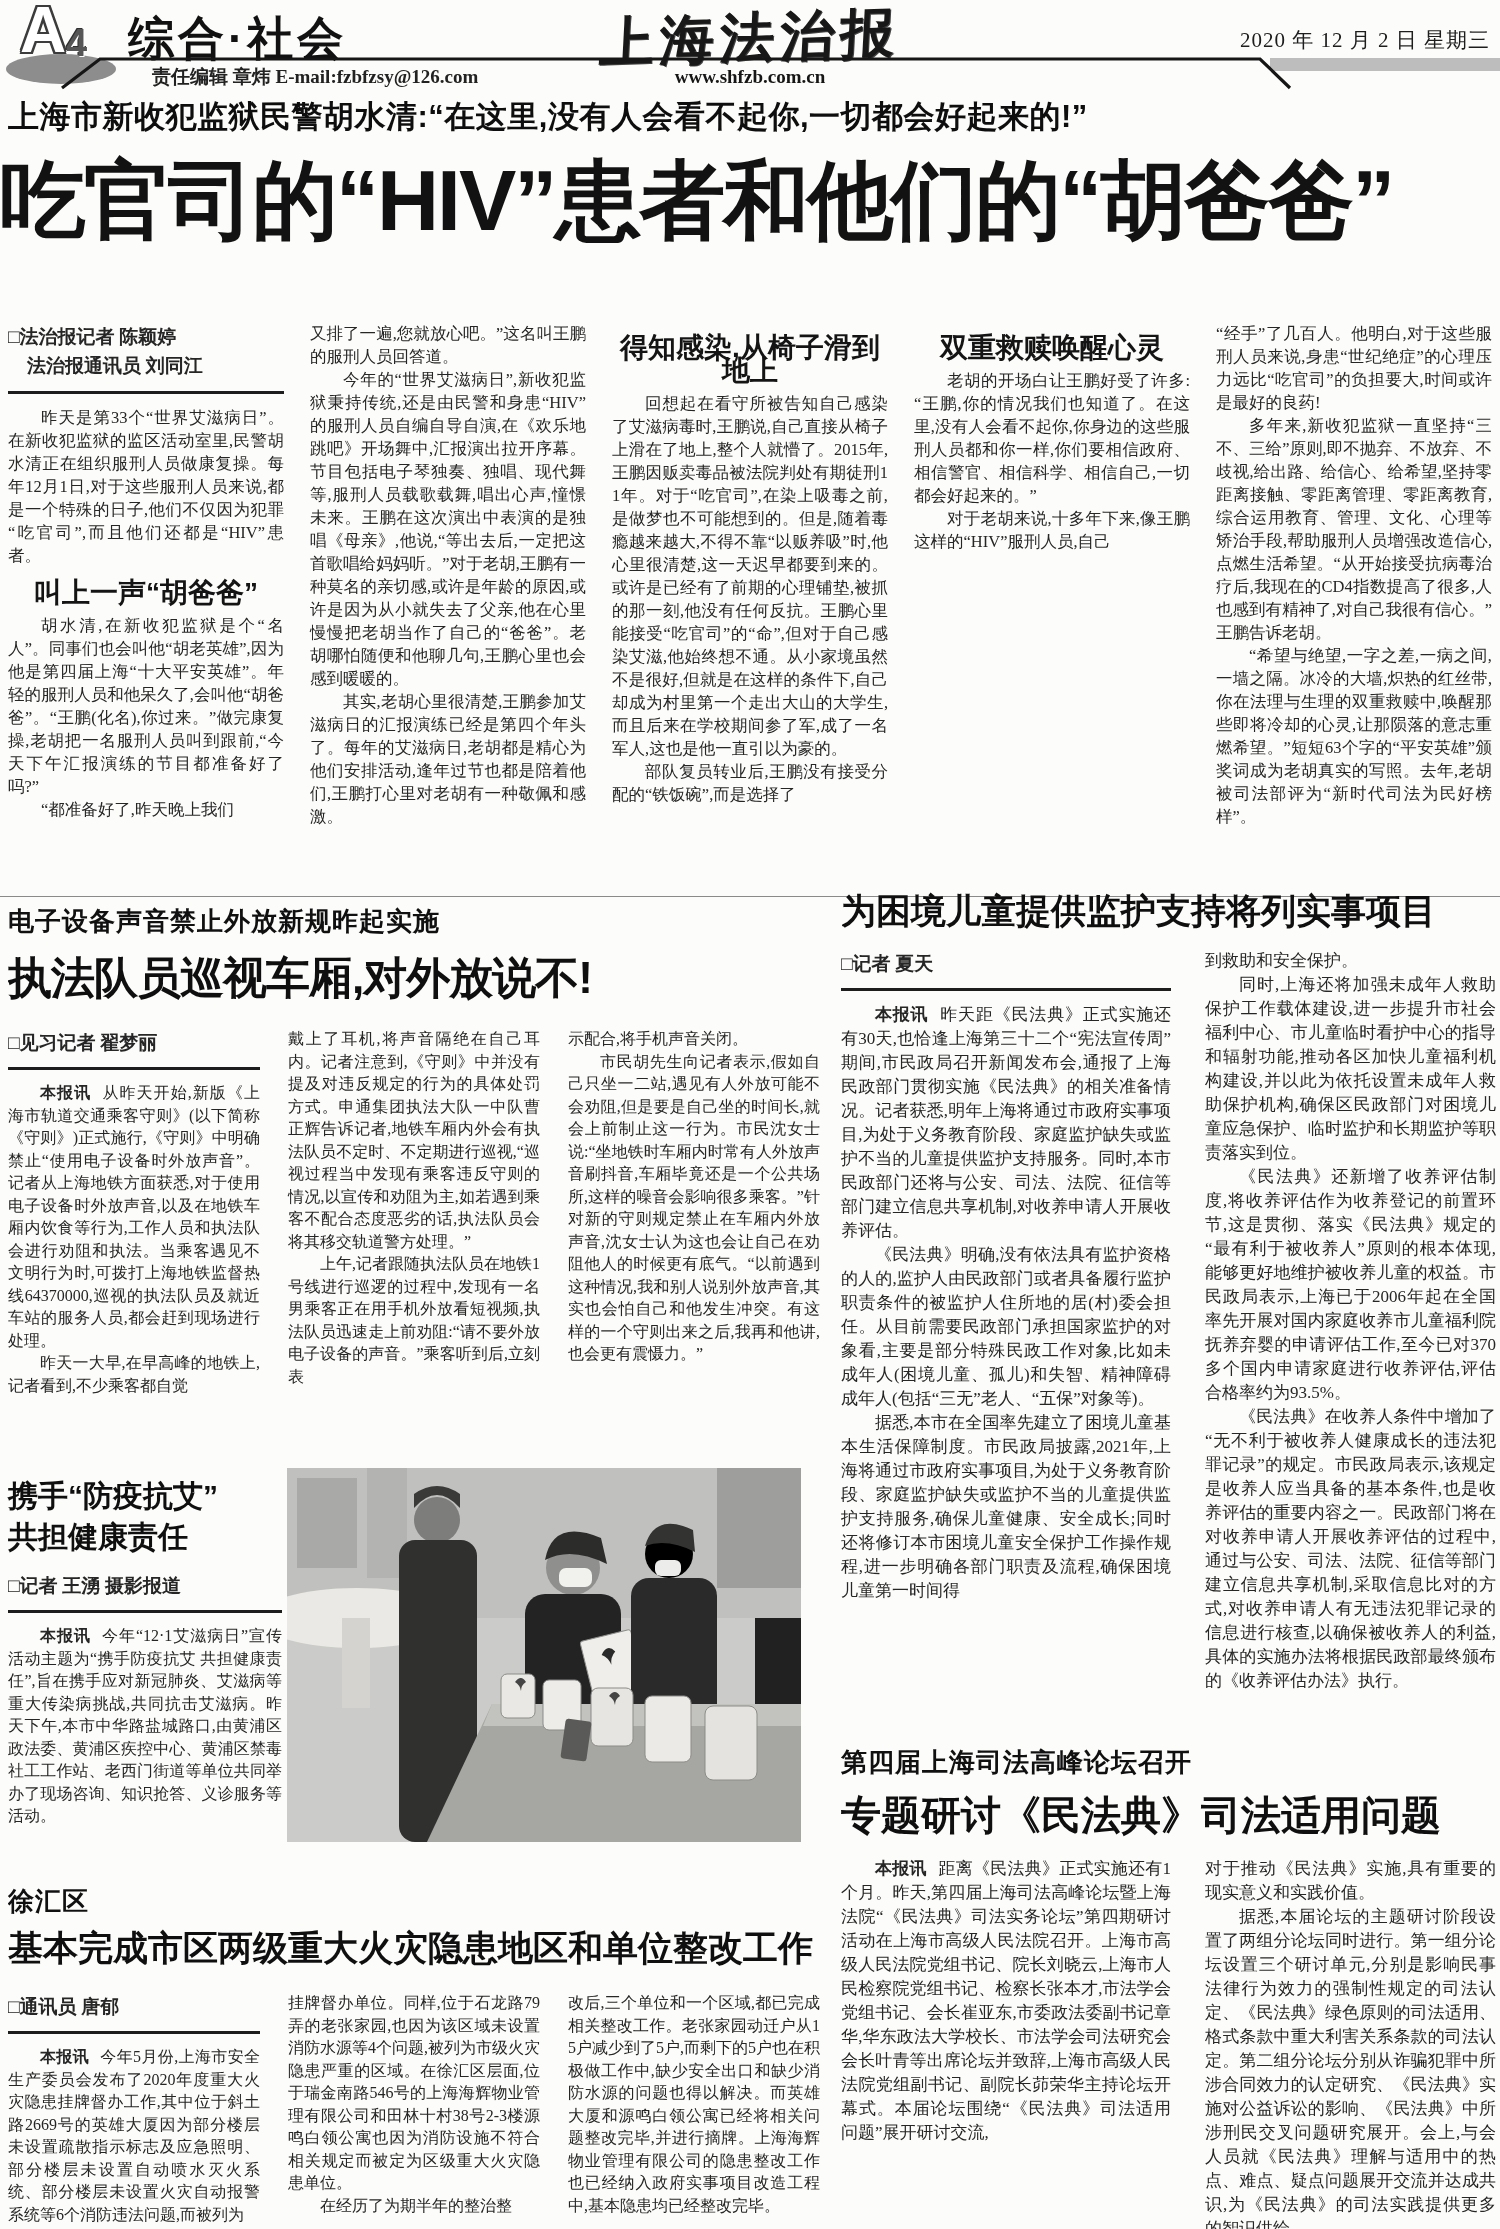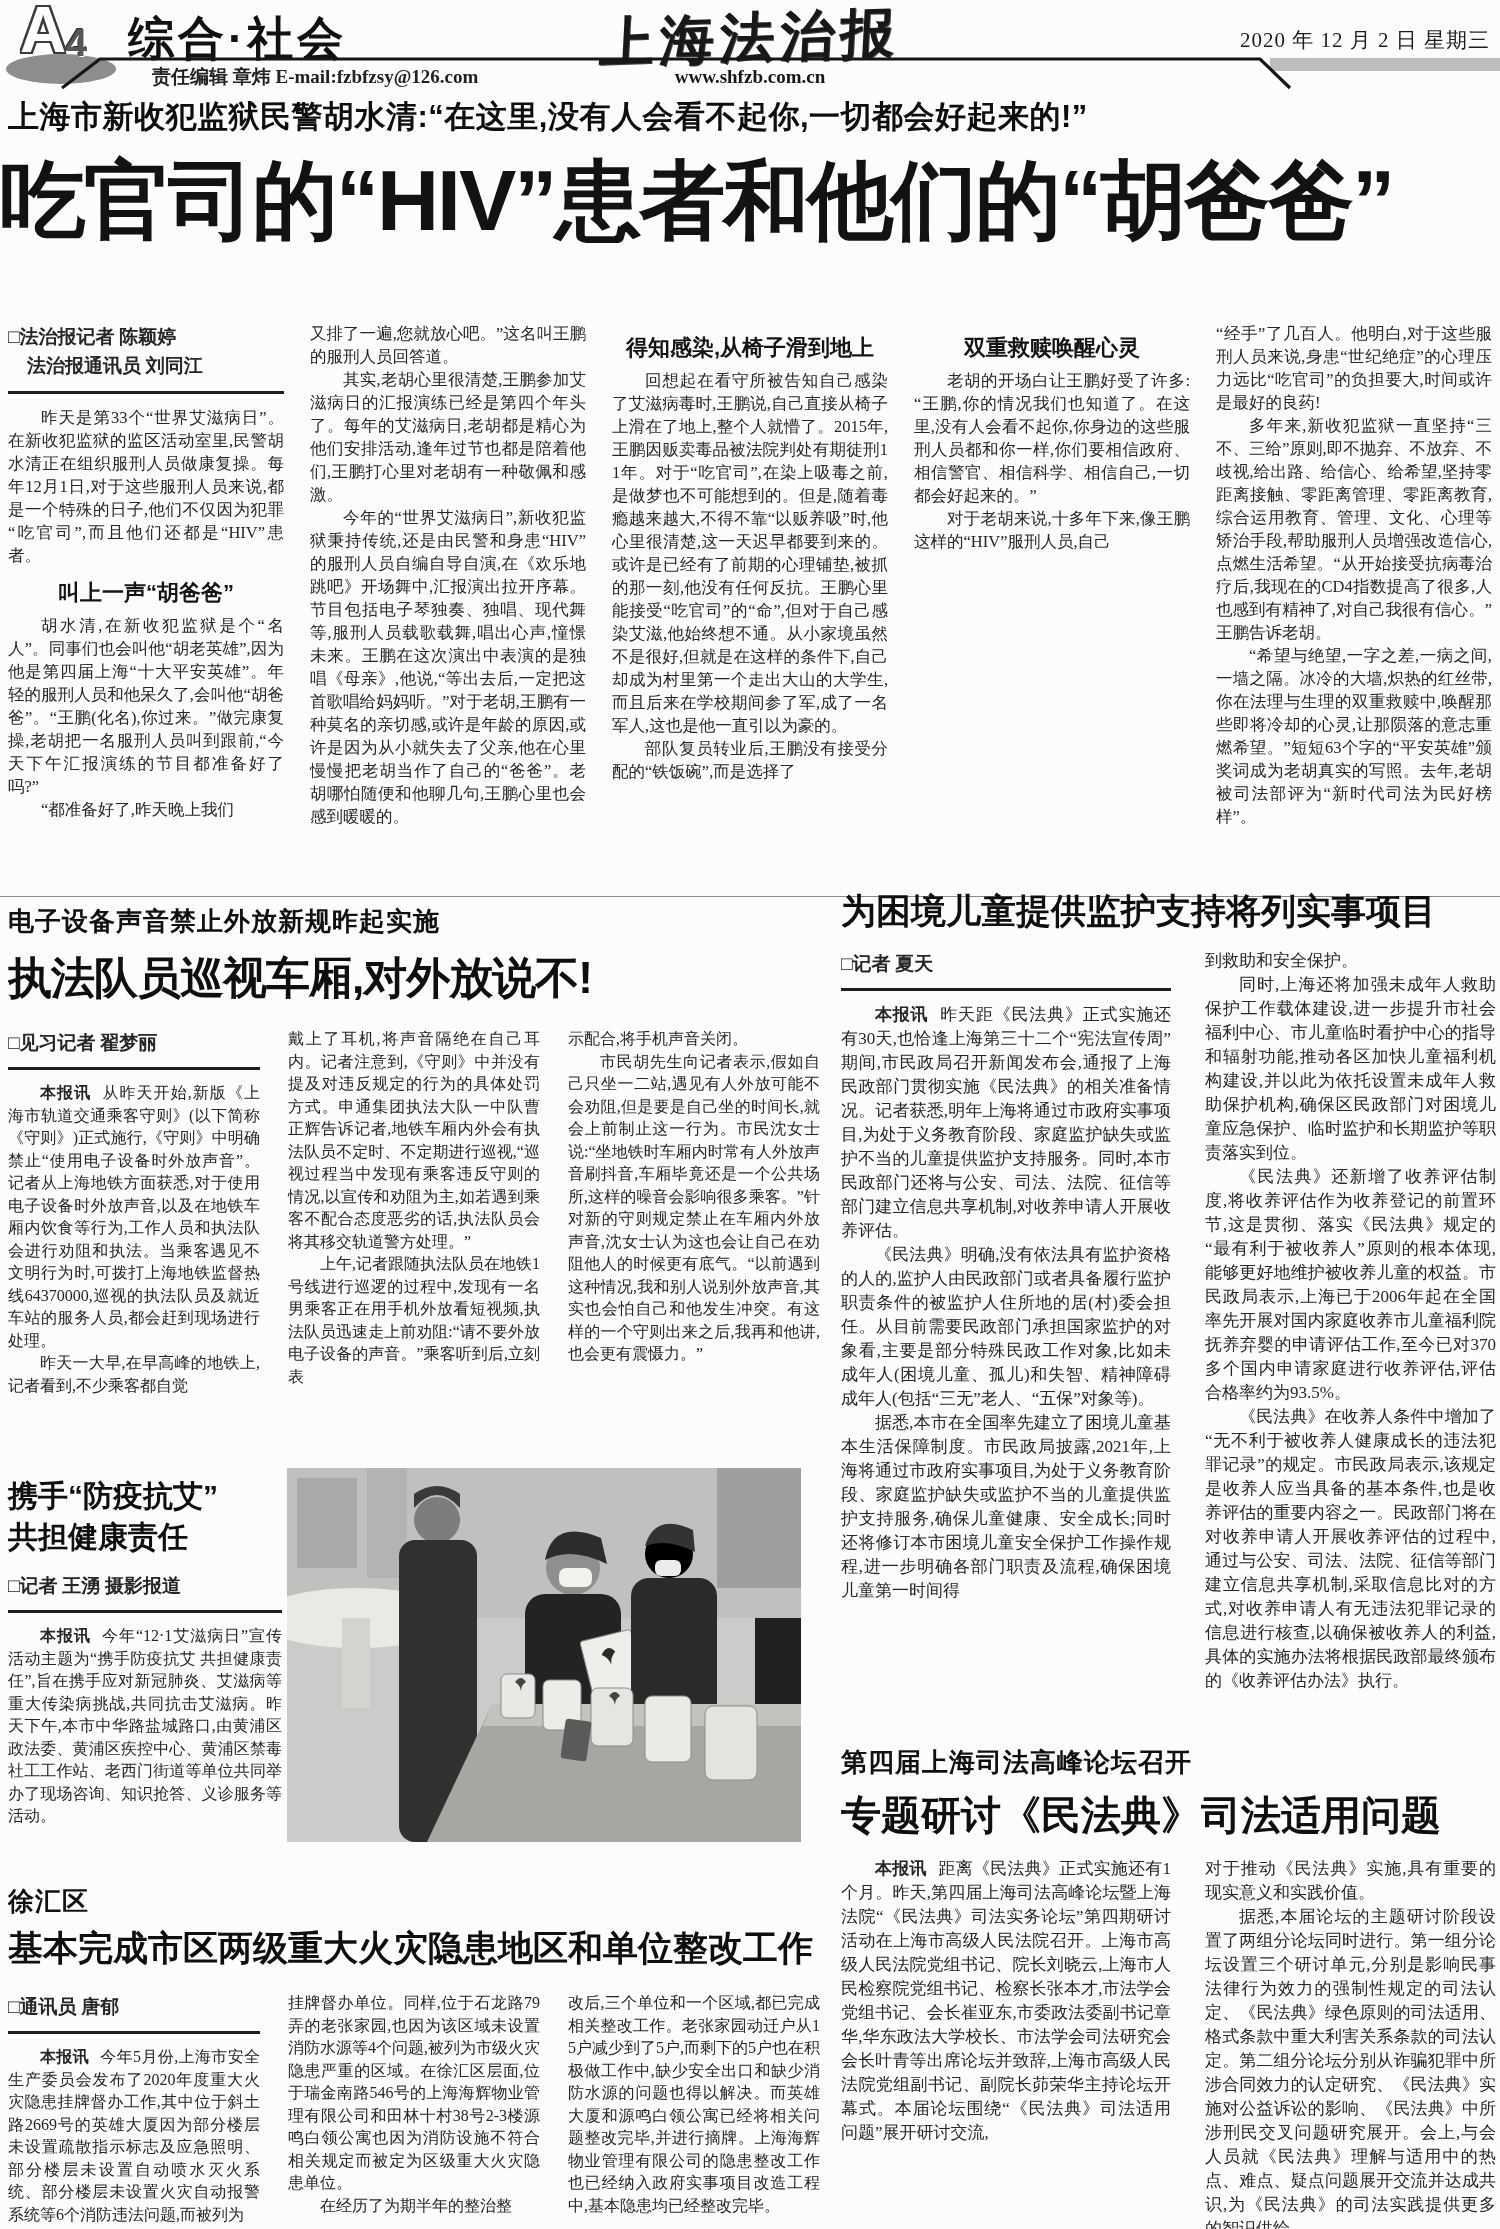--- a/index.html
+++ b/index.html
@@ -28,21 +28,21 @@
 
   
   .lead-kicker{position:absolute;left:8px;top:96px;font-size:31px;font-weight:900;color:#0e0e0e;letter-spacing:0.5px;}
   .main-headline{position:absolute;left:0;right:0;top:136px;text-align:left;font-size:86px;font-weight:900;
                  letter-spacing:-2px;white-space:nowrap;color:#121212;line-height:1.5;}
 
   
   .np-p{margin:0;text-indent:2em;text-align:justify;word-break:break-all;}
   .noind{text-indent:0;}
   .lede{margin-right:0.7em;font-weight:700;}
-  .col-subhead{font-family:"Liberation Sans",sans-serif;font-weight:800;font-size:22px;text-align:center;
+  .col-subhead{font-family:"Liberation Sans",sans-serif;font-weight:800;font-size:28px;text-align:center;
                text-indent:0;margin:14px 0 10px;color:#141414;}
   .byline-box{font-weight:700;font-size:19px;line-height:1.55;border-bottom:3px solid #1d1d1d;
               padding:0 0 10px;margin-bottom:12px;text-indent:0;text-align:left;word-break:keep-all;}
   .byline-box .bl2{padding-left:1em;}
 
   
   .main-story{position:absolute;left:8px;top:322px;width:1484px;height:562px;display:flex;gap:26px;overflow:hidden;
               font-size:16.5px;line-height:23px;}
   .main-story .col{flex:1;min-width:0;}
 
@@ -106,22 +106,22 @@
         <div>□法治报记者 陈颖婷</div>
         <div class="bl2">法治报通讯员 刘同江</div>
       </div>
       <p class="np-p">昨天是第33个“世界艾滋病日”。在新收犯监狱的监区活动室里,民警胡水清正在组织服刑人员做康复操。每年12月1日,对于这些服刑人员来说,都是一个特殊的日子,他们不仅因为犯罪“吃官司”,而且他们还都是“HIV”患者。</p>
       <div class="col-subhead">叫上一声“胡爸爸”</div>
       <p class="np-p">胡水清,在新收犯监狱是个“名人”。同事们也会叫他“胡老英雄”,因为他是第四届上海“十大平安英雄”。年轻的服刑人员和他呆久了,会叫他“胡爸爸”。“王鹏(化名),你过来。”做完康复操,老胡把一名服刑人员叫到跟前,“今天下午汇报演练的节目都准备好了吗?”</p>
       <p class="np-p">“都准备好了,昨天晚上我们</p>
     </div>
     <div class="col">
       <p class="np-p noind">又排了一遍,您就放心吧。”这名叫王鹏的服刑人员回答道。</p>
+      <p class="np-p">今年的“世界艾滋病日”,新收犯监狱秉持传统,还是由民警和身患“HIV”的服刑人员自编自导自演,在《欢乐地跳吧》开场舞中,汇报演出拉开序幕。节目包括电子琴独奏、独唱、现代舞等,服刑人员载歌载舞,唱出心声,憧憬未来。王鹏在这次演出中表演的是独唱《母亲》,他说,“等出去后,一定把这首歌唱给妈妈听。”对于老胡,王鹏有一种莫名的亲切感,或许是年龄的原因,或许是因为从小就失去了父亲,他在心里慢慢把老胡当作了自己的“爸爸”。老胡哪怕随便和他聊几句,王鹏心里也会感到暖暖的。</p>
       <p class="np-p">其实,老胡心里很清楚,王鹏参加艾滋病日的汇报演练已经是第四个年头了。每年的艾滋病日,老胡都是精心为他们安排活动,逢年过节也都是陪着他们,王鹏打心里对老胡有一种敬佩和感激。</p>
-      <p class="np-p">今年的“世界艾滋病日”,新收犯监狱秉持传统,还是由民警和身患“HIV”的服刑人员自编自导自演,在《欢乐地跳吧》开场舞中,汇报演出拉开序幕。节目包括电子琴独奏、独唱、现代舞等,服刑人员载歌载舞,唱出心声,憧憬未来。王鹏在这次演出中表演的是独唱《母亲》,他说,“等出去后,一定把这首歌唱给妈妈听。”对于老胡,王鹏有一种莫名的亲切感,或许是年龄的原因,或许是因为从小就失去了父亲,他在心里慢慢把老胡当作了自己的“爸爸”。老胡哪怕随便和他聊几句,王鹏心里也会感到暖暖的。</p>
     </div>
     <div class="col">
       <div class="col-subhead">得知感染,从椅子滑到地上</div>
       <p class="np-p">回想起在看守所被告知自己感染了艾滋病毒时,王鹏说,自己直接从椅子上滑在了地上,整个人就懵了。2015年,王鹏因贩卖毒品被法院判处有期徒刑11年。对于“吃官司”,在染上吸毒之前,是做梦也不可能想到的。但是,随着毒瘾越来越大,不得不靠“以贩养吸”时,他心里很清楚,这一天迟早都要到来的。或许是已经有了前期的心理铺垫,被抓的那一刻,他没有任何反抗。王鹏心里能接受“吃官司”的“命”,但对于自己感染艾滋,他始终想不通。从小家境虽然不是很好,但就是在这样的条件下,自己却成为村里第一个走出大山的大学生,而且后来在学校期间参了军,成了一名军人,这也是他一直引以为豪的。</p>
       <p class="np-p">部队复员转业后,王鹏没有接受分配的“铁饭碗”,而是选择了</p>
     </div>
     <div class="col">
       <div class="col-subhead">双重救赎唤醒心灵</div>
       <p class="np-p">老胡的开场白让王鹏好受了许多:“王鹏,你的情况我们也知道了。在这里,没有人会看不起你,你身边的这些服刑人员都和你一样,你们要相信政府、相信警官、相信科学、相信自己,一切都会好起来的。”</p>
       <p class="np-p">对于老胡来说,十多年下来,像王鹏这样的“HIV”服刑人员,自己</p>

